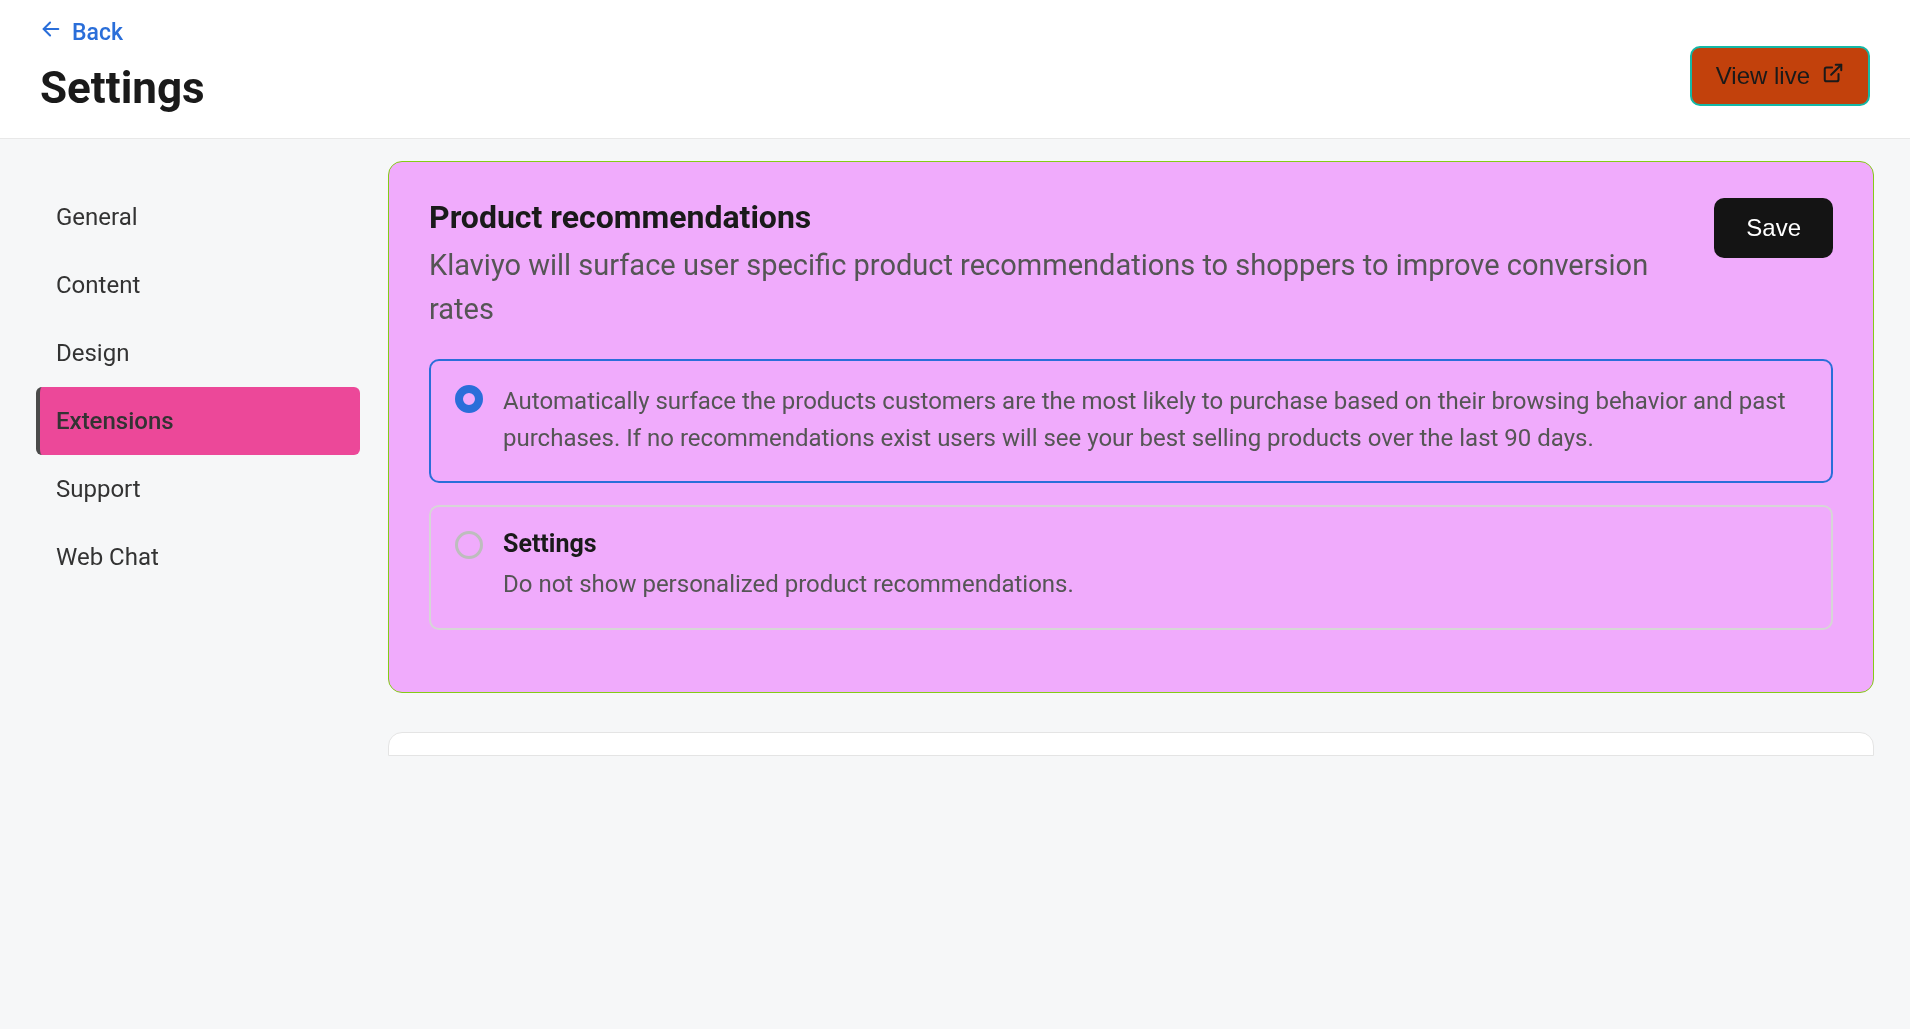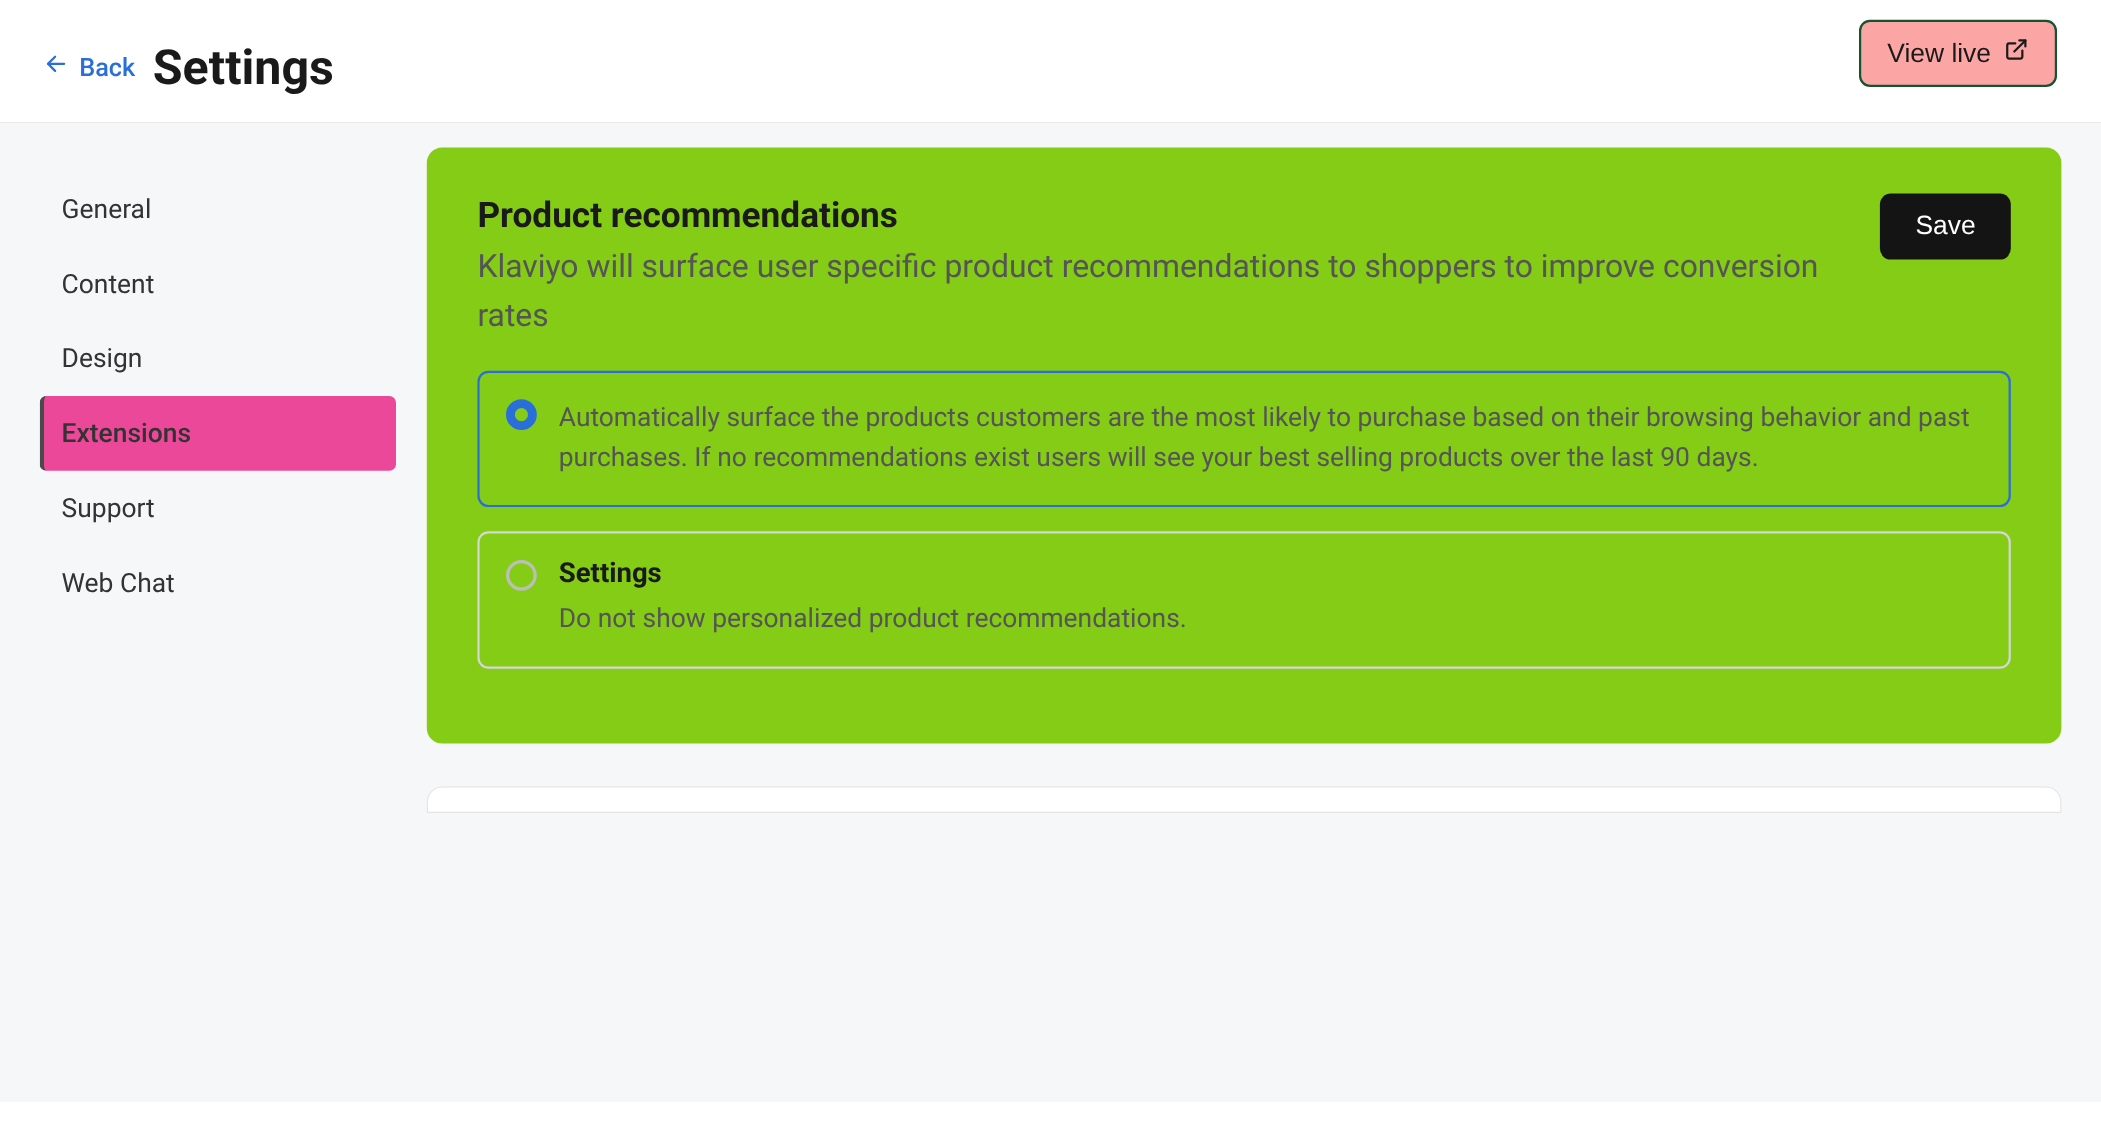--- a/index.html
+++ b/index.html
@@ -15,21 +15,21 @@
   .top-bar {
     padding: 18px 40px 24px 40px;
     background: #ffffff;
     border-bottom: 1px solid #e8e8e8;
     display: flex;
     align-items: flex-end;
     justify-content: space-between;
   }
   .top-left {
     display: flex;
-    flex-direction: row;
+    flex-direction: column;
     gap: 16px;
   }
   .back-link {
     display: inline-flex;
     align-items: center;
     gap: 10px;
     color: #2a6ed9;
     font-size: 23px;
     font-weight: 500;
     cursor: pointer;
@@ -42,23 +42,23 @@
   .page-title {
     font-size: 44px;
     font-weight: 700;
     color: #1a1a1a;
   }
   .view-live-btn {
     display: inline-flex;
     align-items: center;
     gap: 12px;
     padding: 14px 24px;
-    border: 2px solid #14532d;
+    border: 2px solid #14b8a6;
     border-radius: 10px;
-    background: #fca5a5;
+    background: #c2410c;
     font-size: 24px;
     font-weight: 500;
     color: #1a1a1a;
     cursor: pointer;
     margin-bottom: 8px;
   }
   .view-live-btn svg {
     width: 22px;
     height: 22px;
   }
@@ -84,22 +84,22 @@
     background: #ec4899;
     border-left: 4px solid #4a4a4a;
     padding-left: 16px;
     font-weight: 500;
   }
   .main {
     flex: 1;
     padding: 0 36px 36px 8px;
   }
   .card {
-    background: #84cc16;
-    border: 6px solid #84cc16;
+    background: #f0abfc;
+    border: 1px solid #84cc16;
     border-radius: 14px;
     padding: 36px 40px 40px 40px;
     margin-bottom: 39px;
   }
   .card-header {
     display: flex;
     justify-content: space-between;
     align-items: flex-start;
     gap: 24px;
     margin-bottom: 28px;

